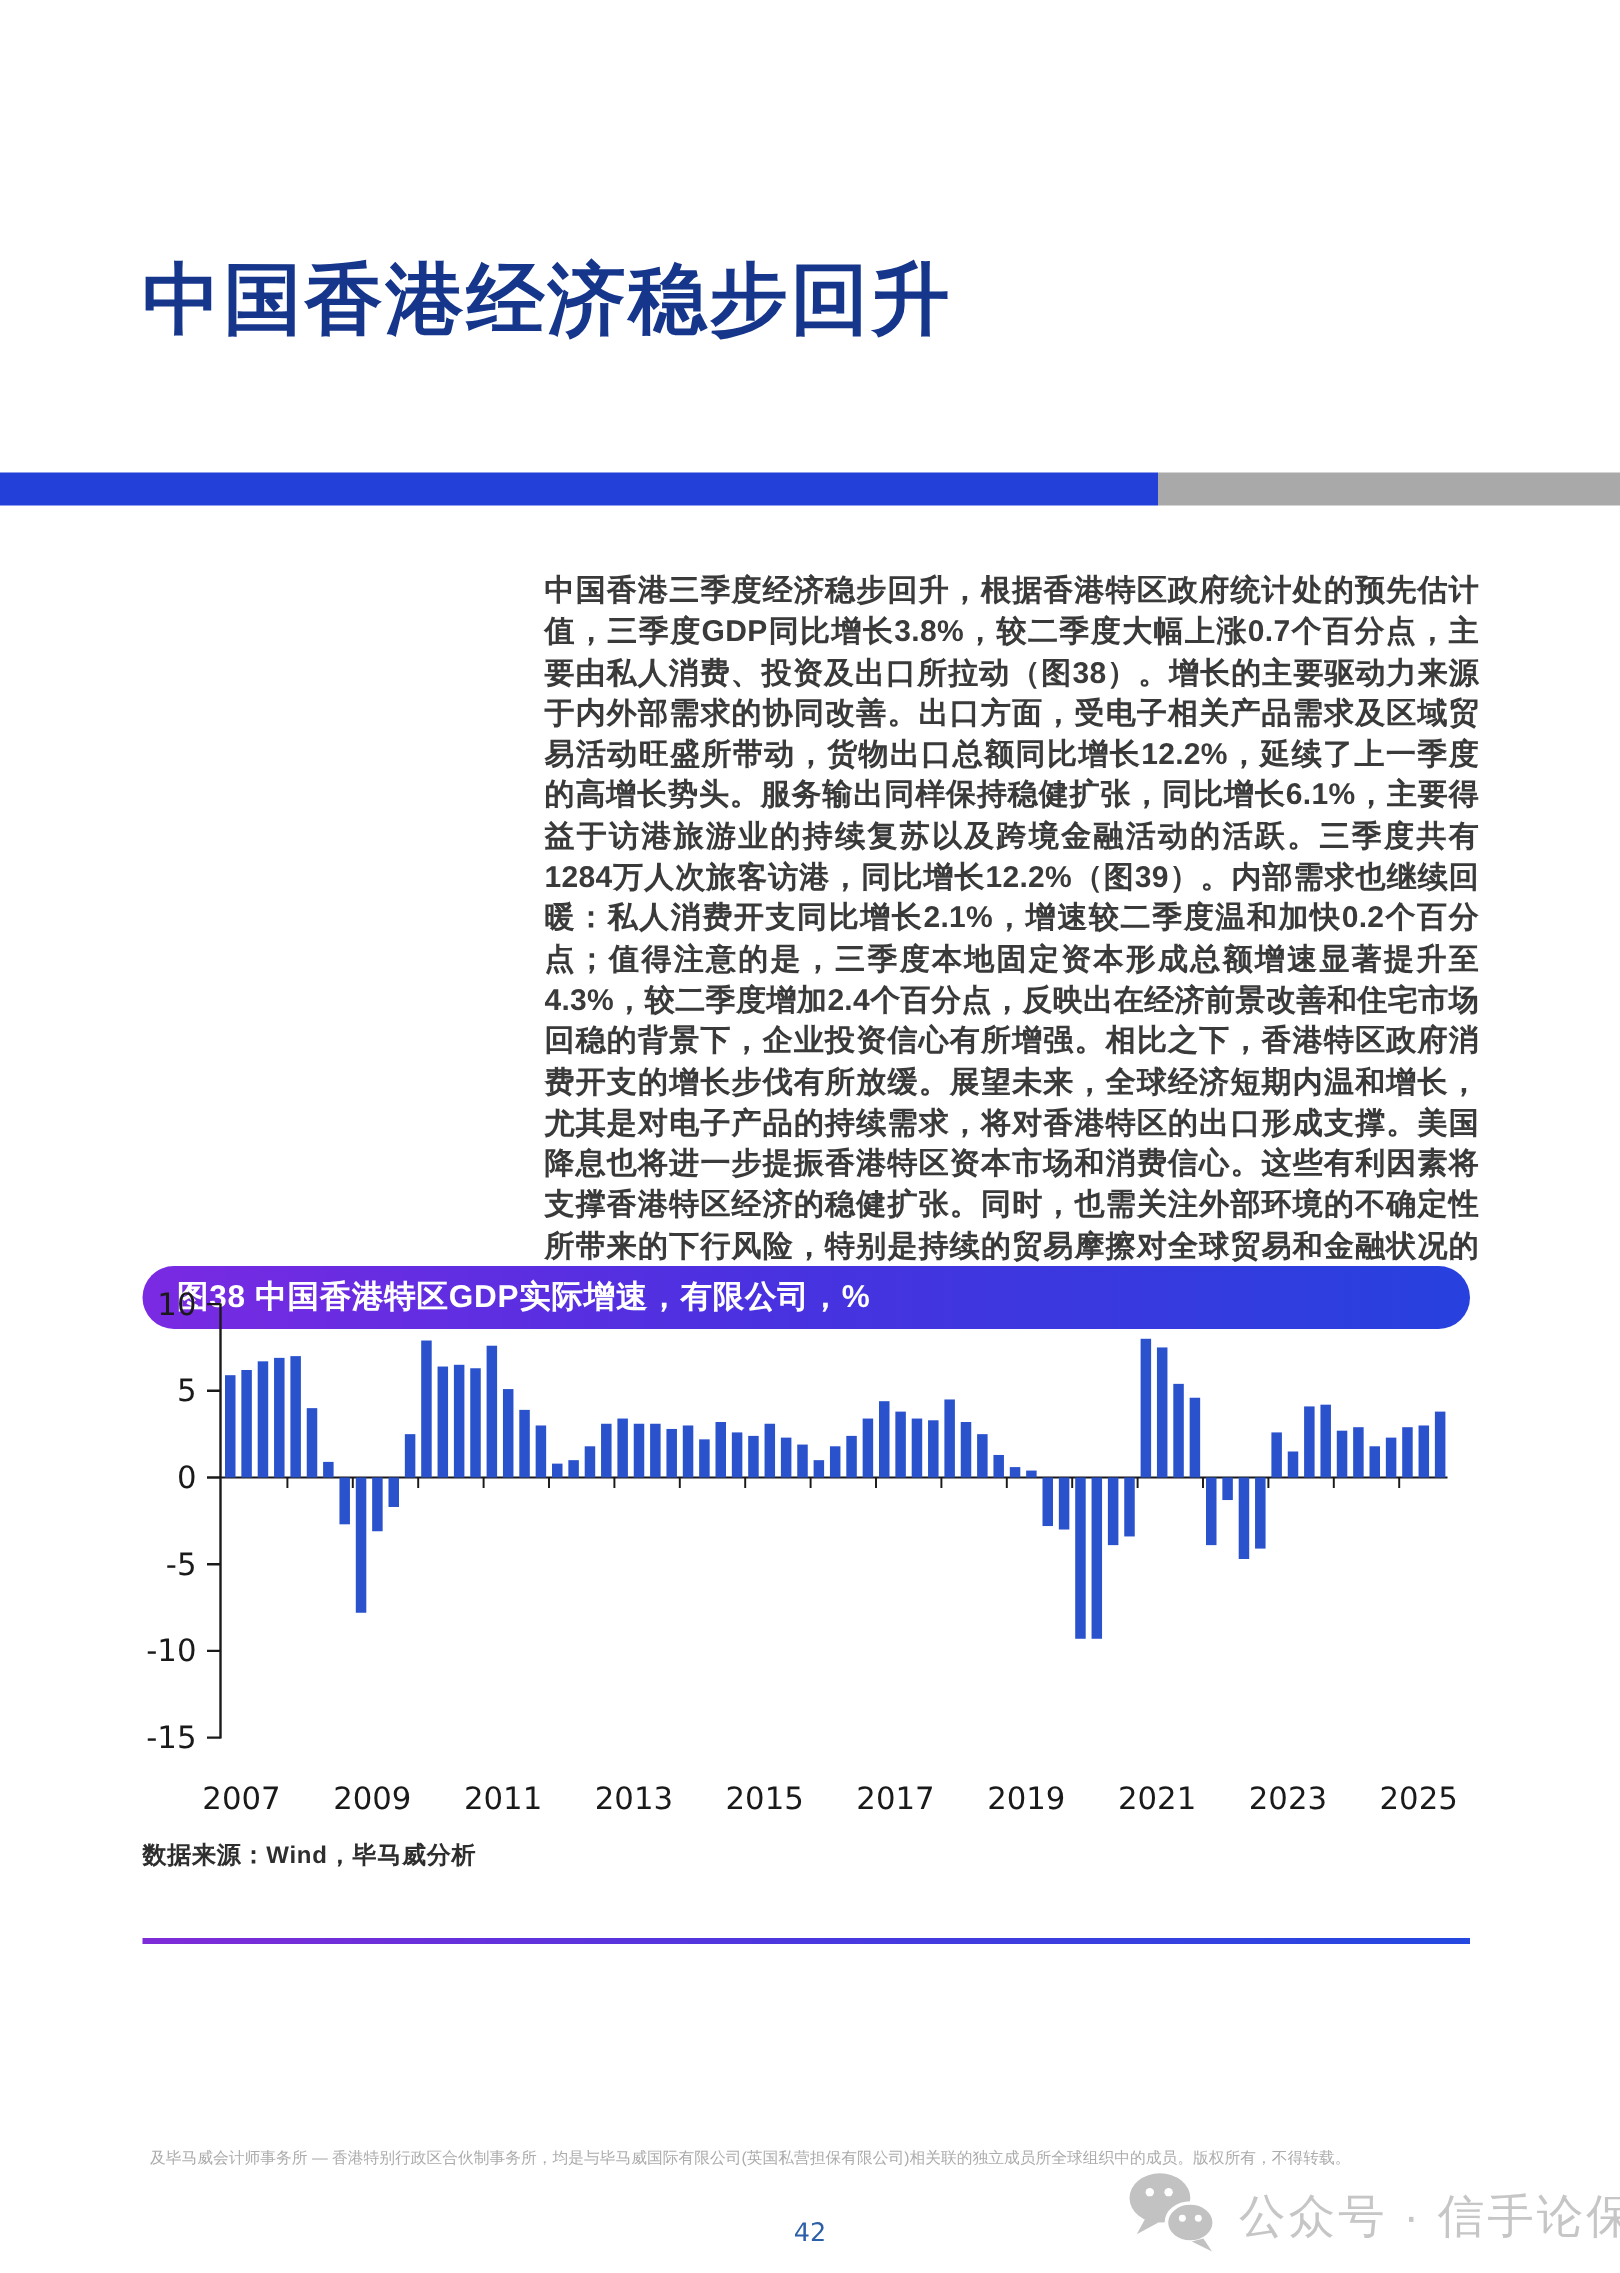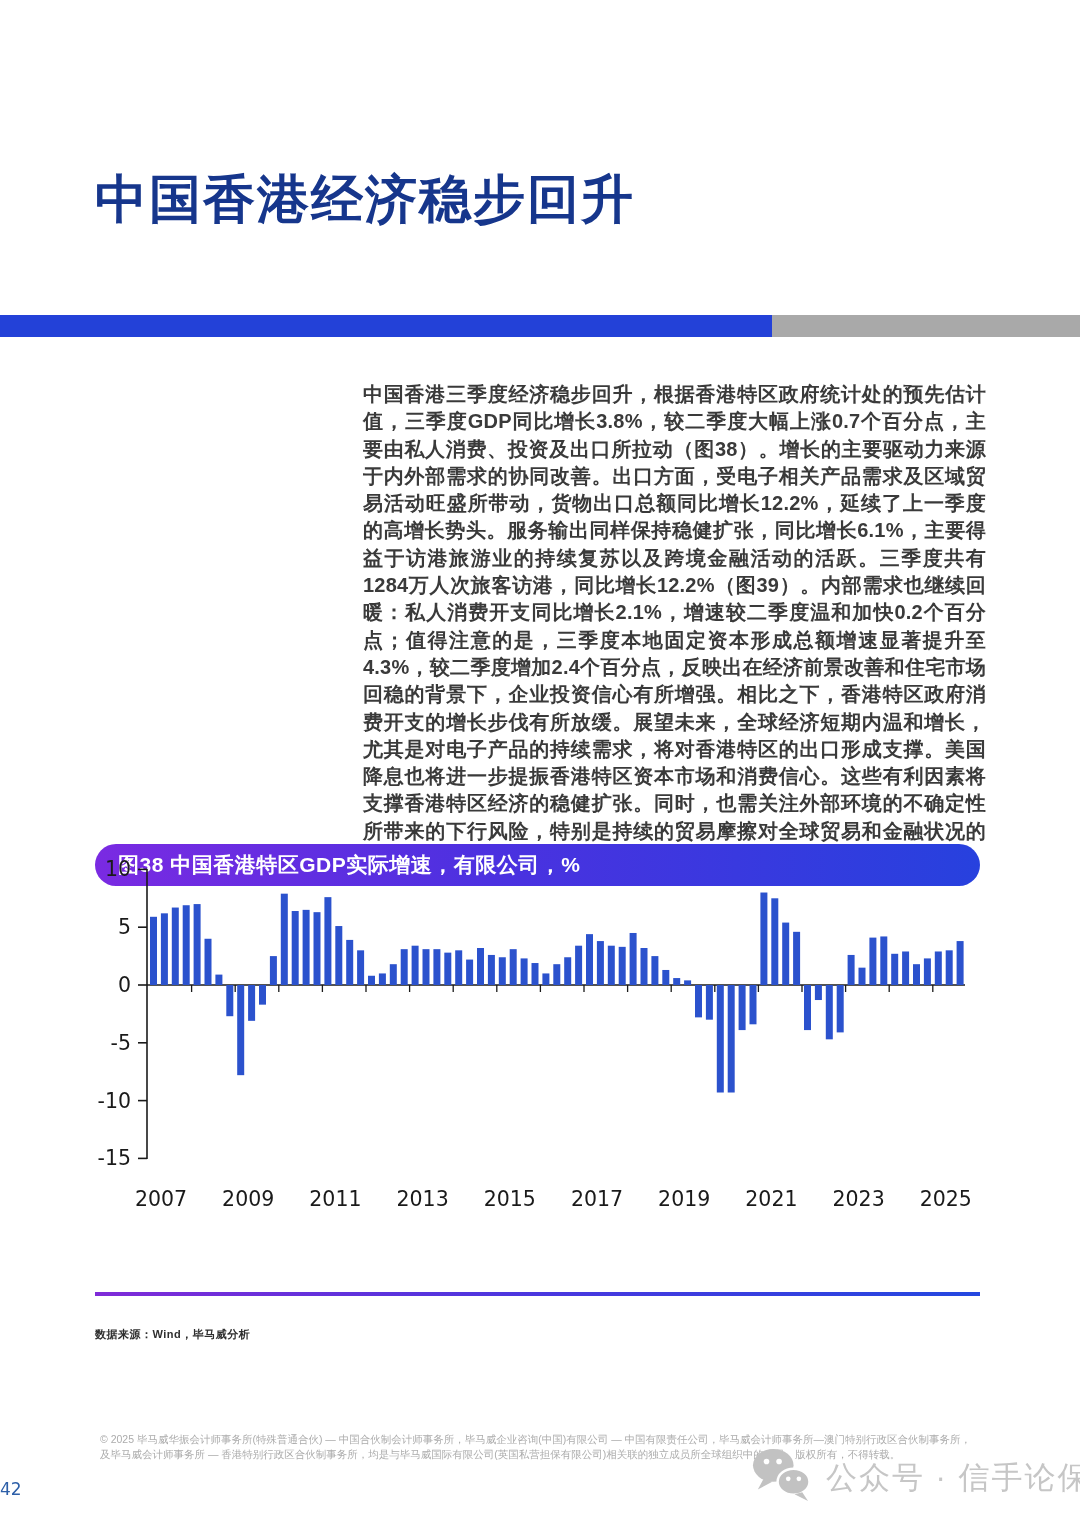--- a/index.html
+++ b/index.html
@@ -22,32 +22,32 @@
   }
   #figure-banner{
     left:95px;top:844px;width:885px;height:42px;border-radius:21px;
     background:linear-gradient(90deg,#7A2AE2 0%,#4B31E0 45%,#2741DE 100%);
     color:#ffffff;font-size:21px;font-weight:700;line-height:42px;
     padding-left:23px;box-sizing:border-box;letter-spacing:0.5px;
   }
   #chart-wrap{left:85px;top:854px;width:900px;height:360px;}
   #chart-wrap svg{display:block;}
   #chart-source{
-    left:95px;top:1327px;font-size:11px;font-weight:600;color:#2e2e2e;letter-spacing:0.5px;
+    left:95px;top:1227px;font-size:16px;font-weight:600;color:#2e2e2e;letter-spacing:0.5px;
   }
   #figure-rule{
     left:95px;top:1292px;width:885px;height:4px;
     background:linear-gradient(90deg,#7F2BD8 0%,#4A37DF 50%,#2448E0 100%);
   }
   #footer-copyright{
     left:100px;top:1432px;width:880px;font-size:10.5px;line-height:14.5px;
     color:#ACACAC;font-weight:400;
   }
   #page-number{
-    left:0;top:1479px;width:1080px;font-size:17px;
+    left:0;top:1479px;width:1080px;text-align:center;font-size:17px;
     color:#2D5FA8;font-family:"DejaVu Sans",sans-serif;
   }
   #watermark{
     left:750px;top:1446px;display:flex;align-items:center;gap:14px;
     color:#C6C6C6;font-size:31px;font-weight:500;letter-spacing:2px;white-space:nowrap;
   }
 </style>
 </head>
 <body>
 
@@ -184,21 +184,20 @@
       <text x="773.6" y="352" text-anchor="middle" font-family="&quot;DejaVu Sans&quot;,sans-serif" font-size="20.5" fill="#1a1a1a">2023</text>
       <text x="860.8000000000001" y="352" text-anchor="middle" font-family="&quot;DejaVu Sans&quot;,sans-serif" font-size="20.5" fill="#1a1a1a">2025</text>
     </svg>
   </div>
 
 <div class="abs" id="chart-source">数据来源：Wind，毕马威分析</div>
 
 <div class="abs" id="figure-rule"></div>
 
 <div class="abs" id="footer-copyright">
-  <div>© 2025 毕马威华振会计师事务所(特殊普通合伙) — 中国合伙制会计师事务所，毕马威企业咨询(中国)有限公司 — 中国有限责任公司，毕马威会计师事务所—澳门特别行政区合伙制事务所，</div>
   <div>及毕马威会计师事务所 — 香港特别行政区合伙制事务所，均是与毕马威国际有限公司(英国私营担保有限公司)相关联的独立成员所全球组织中的成员。版权所有，不得转载。</div>
 </div>
 
 <div class="abs" id="page-number">42</div>
 
 <div class="abs" id="watermark">
   <span>
     <svg width="62" height="56" viewBox="0 0 64 58">
       <ellipse cx="24" cy="20" rx="21" ry="17" fill="#C2C2C2"></ellipse>
       <path d="M14 34 L8 45 L23 37 Z" fill="#C2C2C2"></path>

